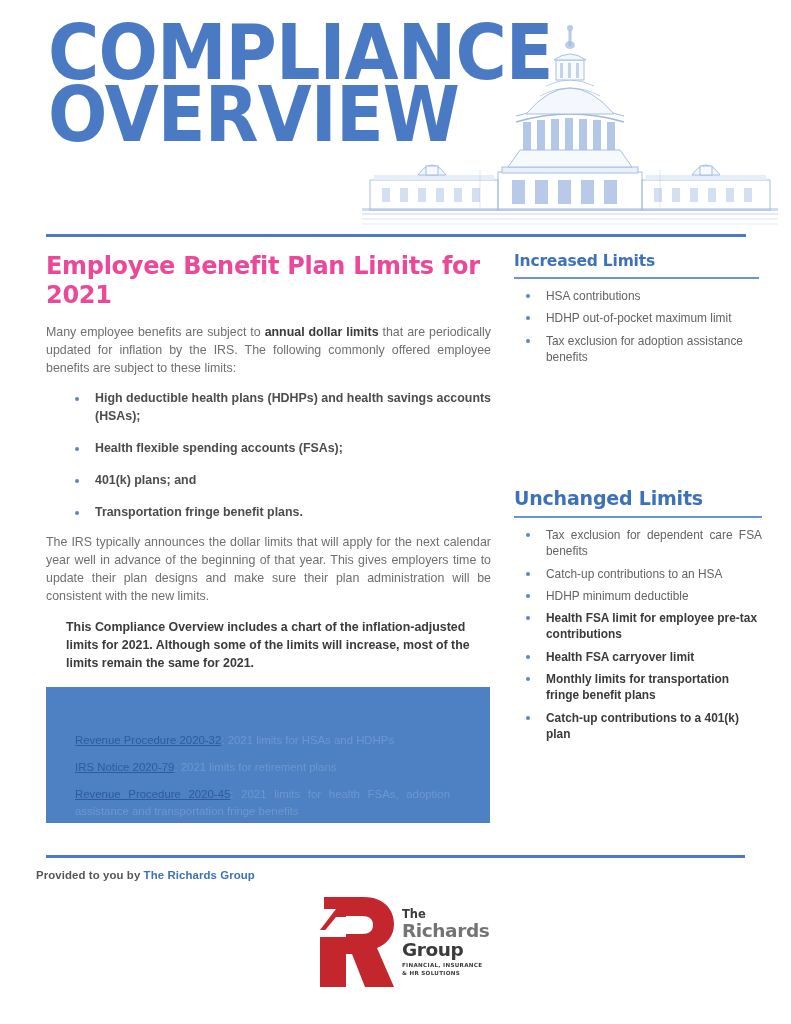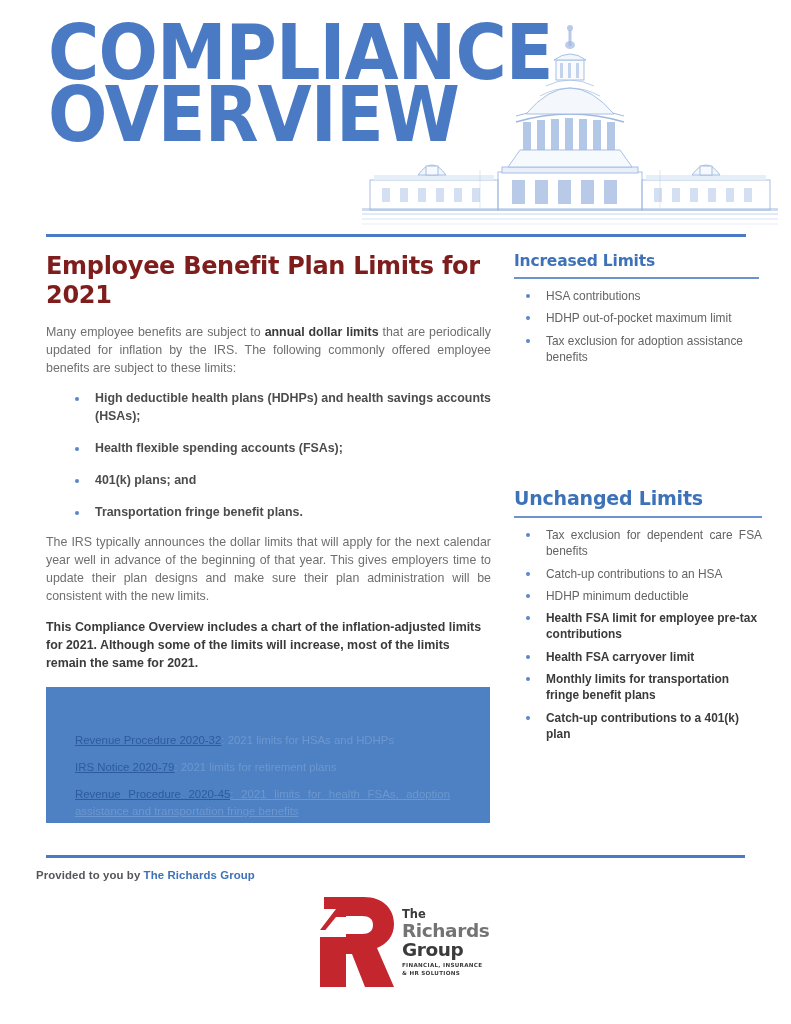--- a/index.html
+++ b/index.html
@@ -70,38 +70,39 @@
     left: 46px;
     top: 252px;
     width: 445px;
   }
 
   #doc-title {
     font-family: "DejaVu Sans", sans-serif;
     font-weight: 700;
     font-size: 24px;
     line-height: 1.22;
-    color: #7f1d1d;
+    color: #ec4899;
     letter-spacing: -0.3px;
     margin-bottom: 13px;
   }
 
   .body-p {
     font-size: 12.4px;
     line-height: 1.45;
     color: #6f6f6f;
     text-align: justify;
     margin-bottom: 13px;
   }
   .body-p b { color: #3a3a3a; font-weight: 700; }
 
   .body-p.bold-p {
     color: #3a3a3a;
     font-weight: 700;
     text-align: left;
+    margin-left: 20px;
   }
 
   ul.left-list {
     list-style: none;
     margin: 12px 0 12px 0;
     padding: 0;
   }
   ul.left-list li {
     position: relative;
     padding-left: 49px;
@@ -133,21 +134,21 @@
     background: #4e81c3;
     padding: 45px 40px 0 29px;
   }
   .link-line {
     font-size: 11.4px;
     line-height: 1.5;
     color: #6d97cf;
     text-align: justify;
     margin-bottom: 10px;
   }
-  .link-line:last-child { margin-bottom: 16px; text-decoration: underline; }
+  .link-line:last-child { margin-bottom: 16px; }
   .link-line a {
     color: #2e5a9e;
     text-decoration: underline;
     font-weight: 400;
   }
 
   
   #right-col {
     position: absolute;
     left: 514px;

